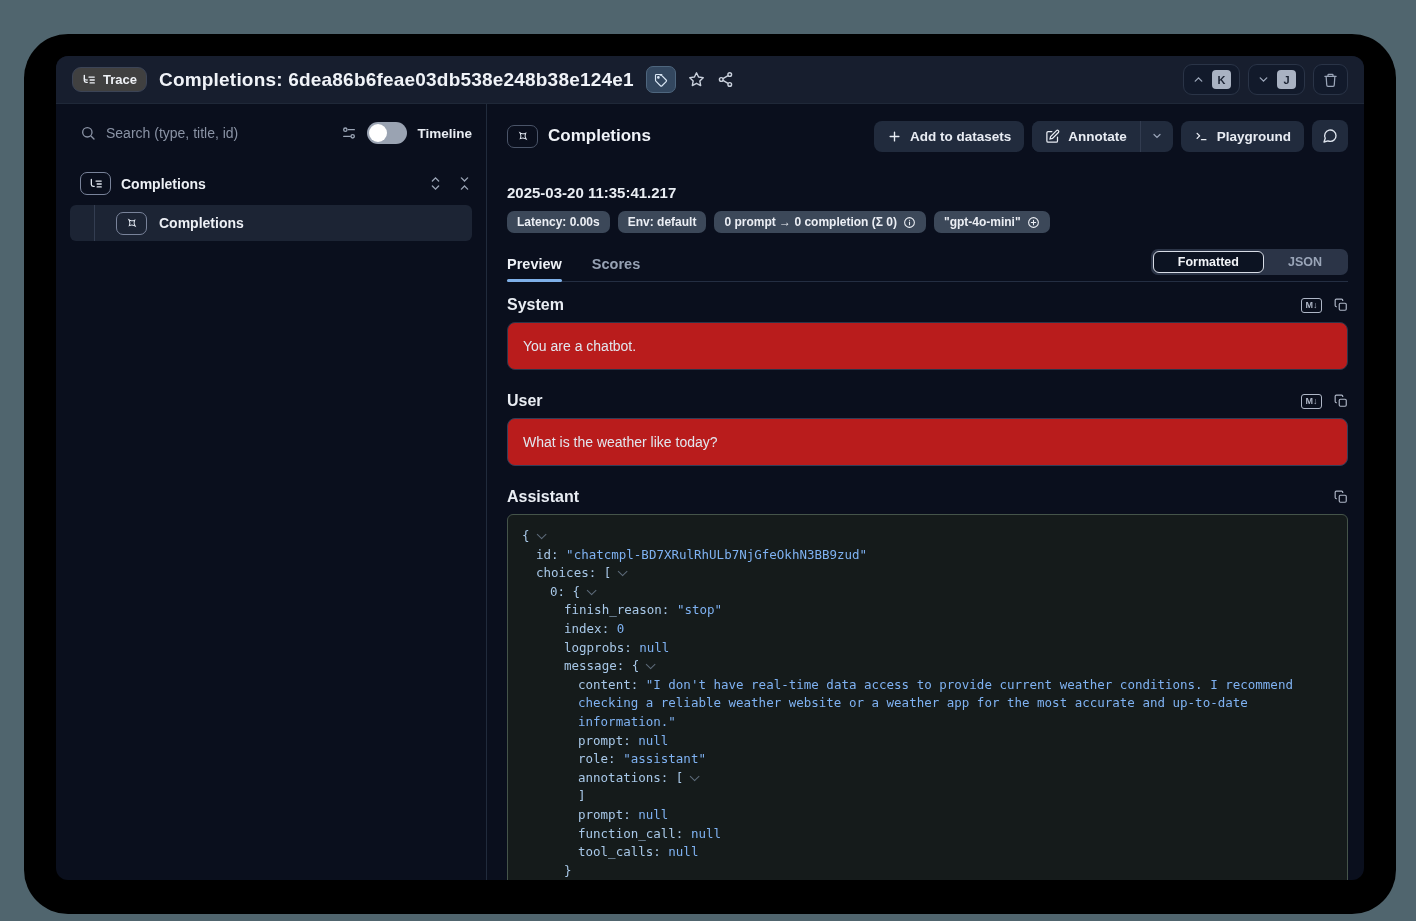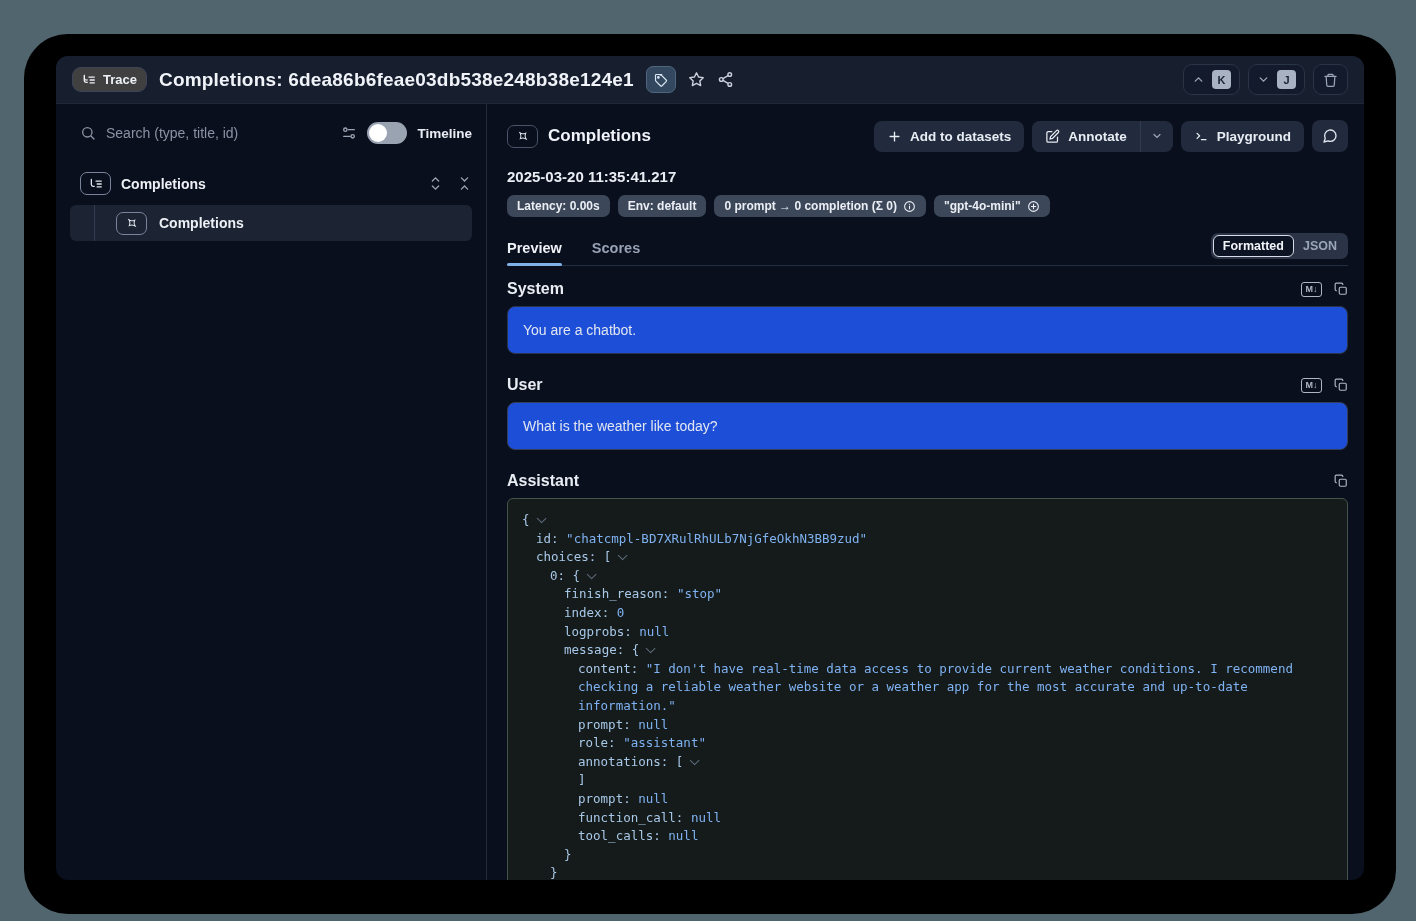--- a/index.html
+++ b/index.html
@@ -52,44 +52,44 @@
   .main-head { display:flex; align-items:center; gap:10px; }
   .main-title { color:#f0f3f8; font-size:17px; font-weight:bold; }
   .head-actions { margin-left:auto; display:flex; align-items:center; gap:8px; }
   .btn { display:flex; align-items:center; gap:8px; background:#212b3d; border-radius:8px;
          padding:8px 13px; color:#e8ecf3; font-size:13.5px; font-weight:bold; cursor:pointer; }
   .split { display:flex; align-items:stretch; background:#212b3d; border-radius:8px; overflow:hidden; }
   .split .btn { border-radius:0; }
   .split .chev-seg { display:flex; align-items:center; padding:0 10px; border-left:1px solid #323c50; color:#9aa5b8; cursor:pointer; }
   .round-btn { background:#212b3d; border-radius:8px; padding:8px 10px; color:#dfe5ee; cursor:pointer; }
 
-  .timestamp { margin-top:16px; color:#e9edf3; font-size:15px; font-weight:bold; }
+  .timestamp { margin-top:32px; color:#e9edf3; font-size:15px; font-weight:bold; }
   .badges { margin-top:10px; display:flex; gap:8px; flex-wrap:wrap; }
   .pill { display:flex; align-items:center; gap:6px; background:#3c4859; border-radius:7px;
           padding:4px 10px; color:#ebeef4; font-size:12px; font-weight:bold; }
 
   .tabs-row { margin-top:16px; display:flex; align-items:flex-end; border-bottom:1px solid #242e42; }
   .tab { font-size:14.5px; font-weight:bold; padding-bottom:9px; cursor:pointer; position:relative; }
   .tab.active { color:#eef1f6; }
   .tab.active::after { content:""; position:absolute; left:0; right:0; bottom:-1px; height:3px;
                        border-radius:2px; background:#7fb0e8; }
   .tab.inactive { color:#97a2b4; margin-left:30px; }
   .seg-control { margin-left:auto; margin-bottom:6px; display:flex; align-items:center;
                  background:#2b3447; border-radius:7px; padding:2px; }
-  .seg { font-size:12.5px; font-weight:bold; padding:3px 9px; cursor:pointer; }
+  .seg { font-size:12.5px; font-weight:bold; padding:3px 24px; cursor:pointer; }
   .seg.active { background:#0c1322; border:1px solid #d7dce6; border-radius:6px; color:#f2f4f8; }
   .seg.inactive { color:#9aa5b8; }
 
   .scroll-area { flex:1; overflow:hidden; padding-top:14px; }
   .sec-head { display:flex; align-items:center; }
   .sec-title { color:#e9edf3; font-size:16px; font-weight:bold; }
   .sec-icons { margin-left:auto; display:flex; align-items:center; gap:12px; color:#aeb6c6; }
   .md-icon { display:flex; align-items:center; justify-content:center; width:21px; height:15px;
              border:1.2px solid #aeb6c6; border-radius:3px; font-size:9px; font-weight:bold; }
-  .msg-box { margin-top:8px; border:1px solid #2b3549; border-radius:8px; background:#1d4ed8;
+  .msg-box { margin-top:8px; border:1px solid #2b3549; border-radius:8px; background:#b91c1c;
              padding:15px 15px; color:#e2e7ef; font-size:14px; }
   .sec { margin-bottom:22px; }
 
   .json-box { margin-top:8px; border:1px solid #45544a; border-radius:6px; background:#151b1b;
               padding:12px 14px; font-family:"DejaVu Sans Mono", monospace; font-size:12.5px;
               line-height:18.6px; min-height:430px; }
   .json-line { white-space:pre-wrap; word-break:break-word; }
   .jkey { color:#a8c8e8; }
   .jval { color:#7fb2f2; }
   .jpunc { color:#a8c8e8; }

